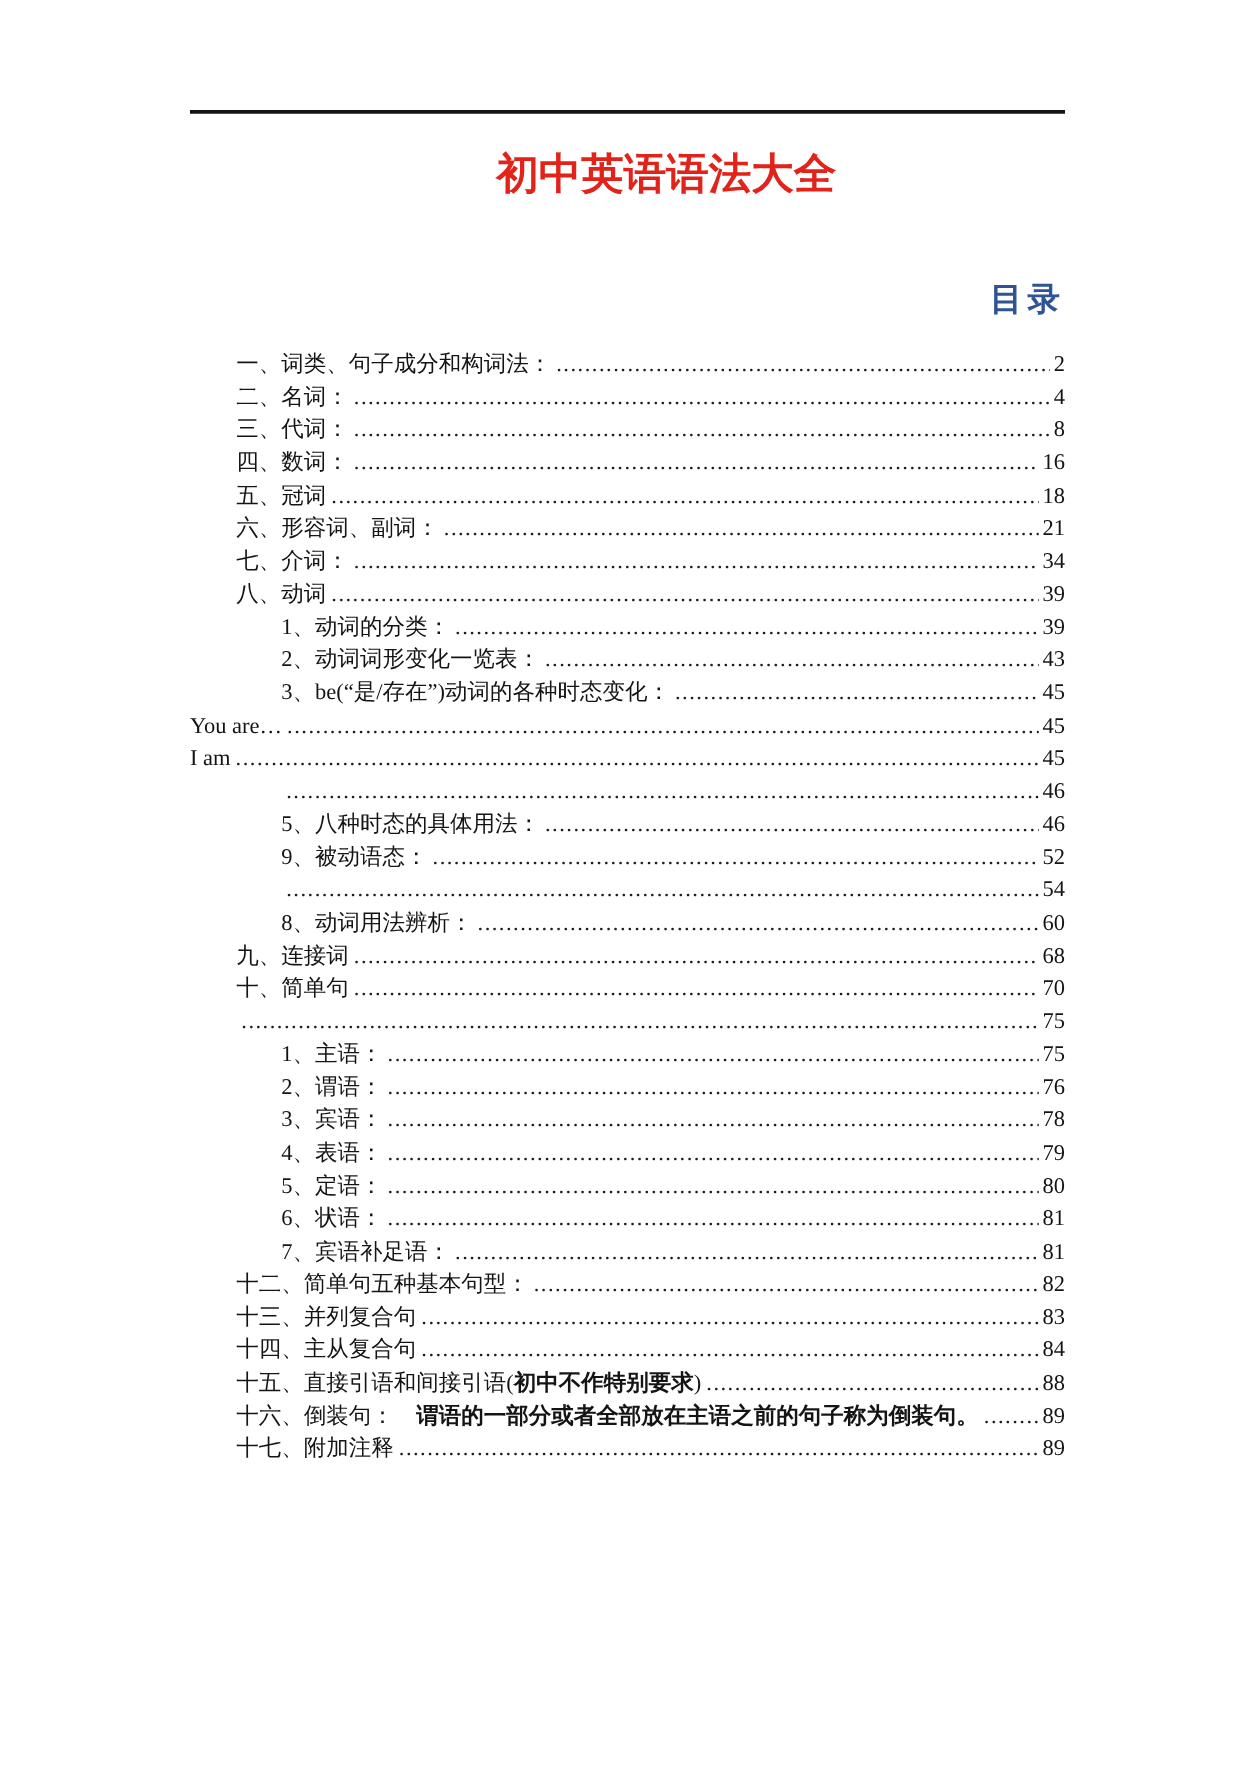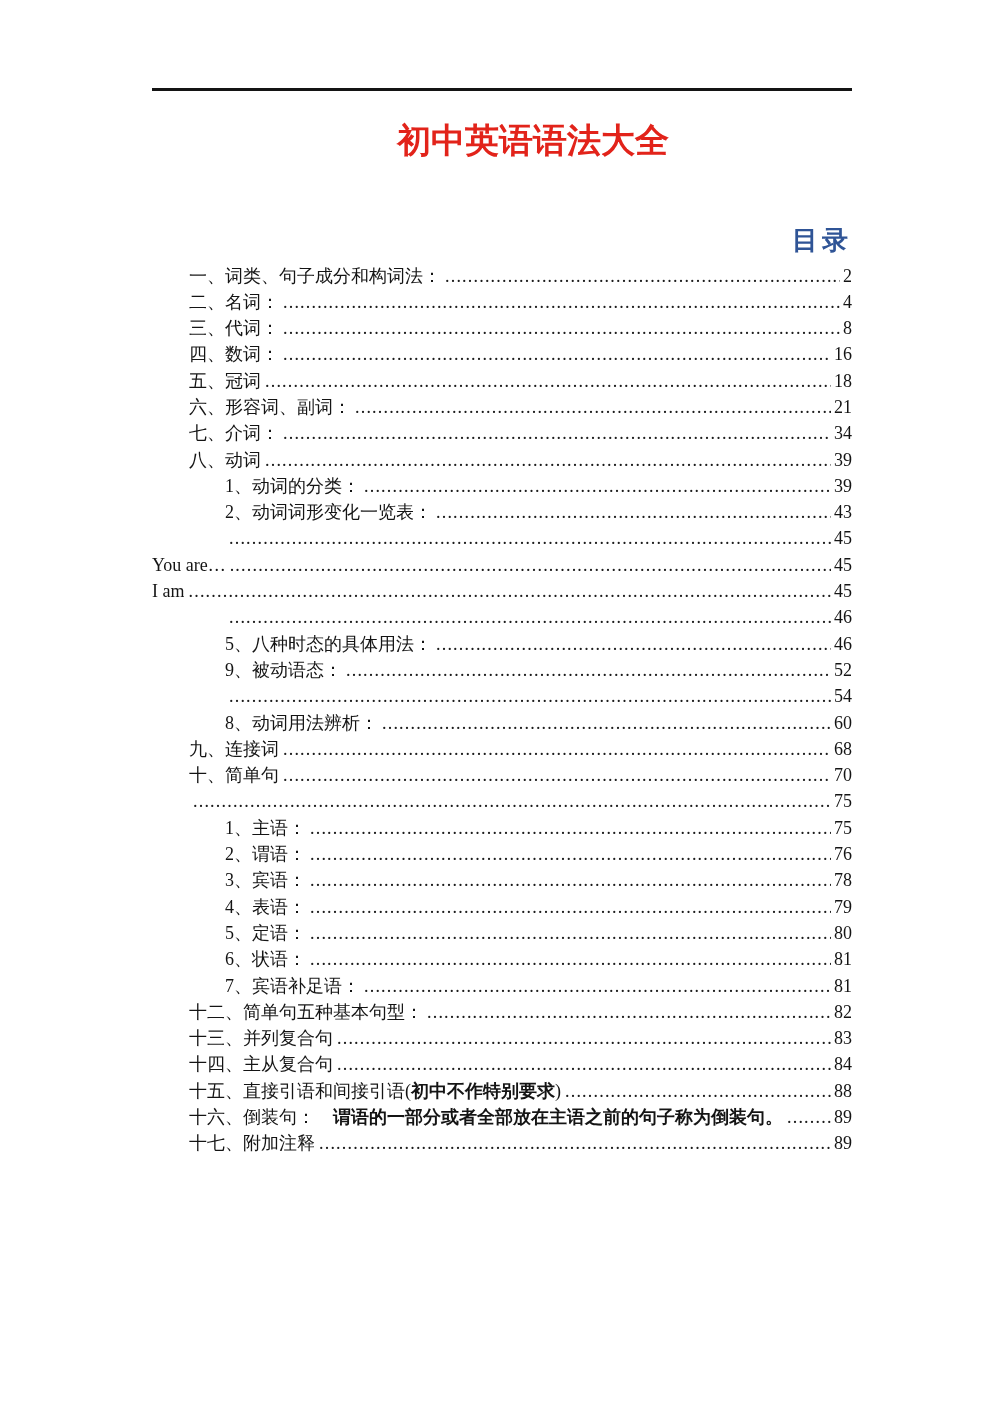--- a/index.html
+++ b/index.html
@@ -9,26 +9,26 @@
     color:#141414;
   }
   .page{position:relative;width:1000px;height:1414px;background:#fff;overflow:hidden;}
   .content{margin-left:152px;width:700px;}
   .top-rule{margin-top:88px;width:700px;height:2.5px;background:#141414;}
   .doc-title{
     margin:28px 0 0;position:relative;left:31px;
     text-align:center;font-size:34px;line-height:42px;
     font-weight:bold;
   }
-  .title-lead{font-family:Liberation Sans, sans-serif;font-weight:800;}
+  .title-lead{font-family:Liberation Serif, serif;font-weight:800;}
   .toc-heading{
     margin:64px 0 0;text-align:right;
     font-size:26px;line-height:30px;font-weight:bold;letter-spacing:4px;
   }
-  .toc-list{margin-top:7px;}
+  .toc-list{margin-top:23px;}
   .toc-row{display:flex;font-size:18px;line-height:26.3px;}
   .indent-0{padding-left:0;}
   .indent-1{padding-left:37px;}
   .indent-2{padding-left:73px;}
   .toc-text{white-space:nowrap;flex:0 1 auto;overflow:hidden;}
   .seg-em{font-weight:bold;font-family:"Liberation Sans","DejaVu Sans",sans-serif;}
   .toc-fill{
     flex:1 1 0;min-width:0;overflow:hidden;white-space:nowrap;
     letter-spacing:1.2px;padding-left:4px;color:#1c1c1c;
   }
@@ -87,20 +87,21 @@
           <span class="toc-text"><span>1、动词的分类：</span></span>
           <span class="toc-fill">................................................................................................................................................................................................................................................</span>
           <span class="toc-page">39</span>
         </div>
         <div class="toc-row indent-2">
           <span class="toc-text"><span>2、动词词形变化一览表：</span></span>
           <span class="toc-fill">................................................................................................................................................................................................................................................</span>
           <span class="toc-page">43</span>
         </div>
         <div class="toc-row indent-2">
+          <span class="toc-text"><span>3、be(“是/存在”)动词的各种时态变化：</span></span>
           <span class="toc-fill">................................................................................................................................................................................................................................................</span>
           <span class="toc-page">45</span>
         </div>
         <div class="toc-row indent-0">
           <span class="toc-text"><span>You are…</span></span>
           <span class="toc-fill">................................................................................................................................................................................................................................................</span>
           <span class="toc-page">45</span>
         </div>
         <div class="toc-row indent-0">
           <span class="toc-text"><span>I am</span></span>

